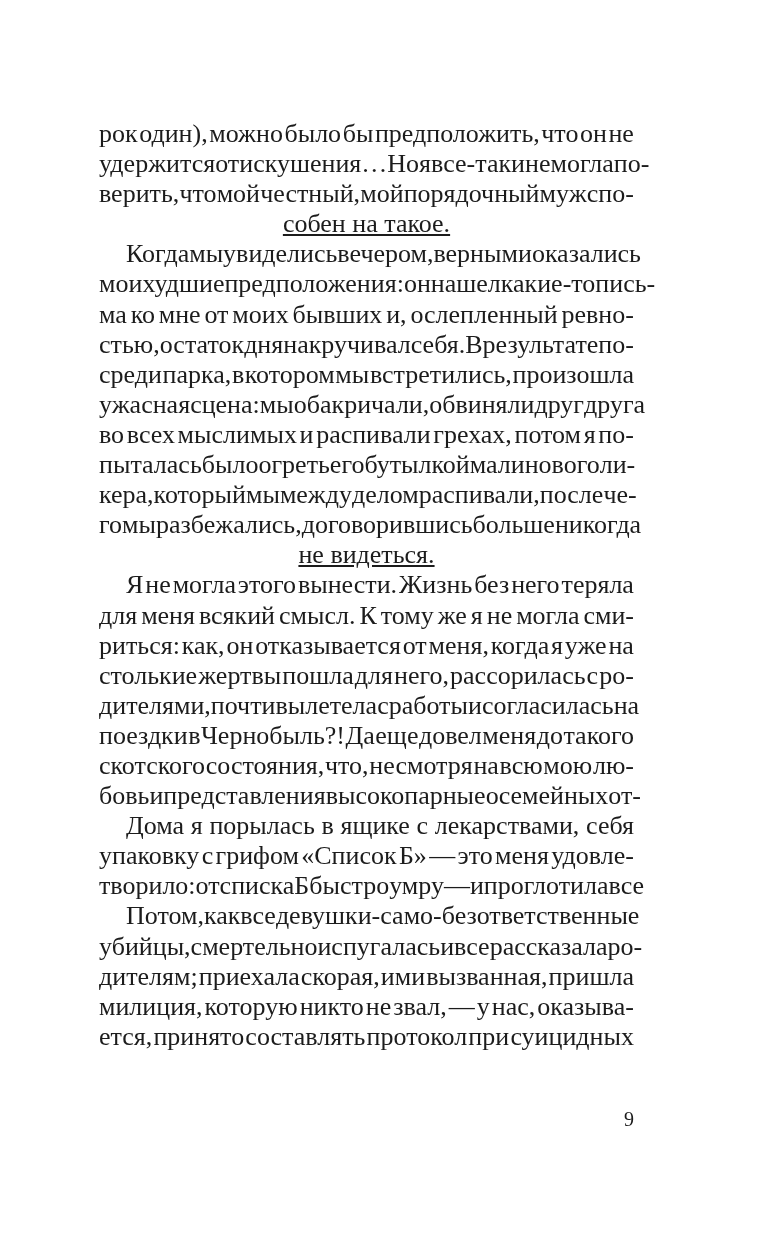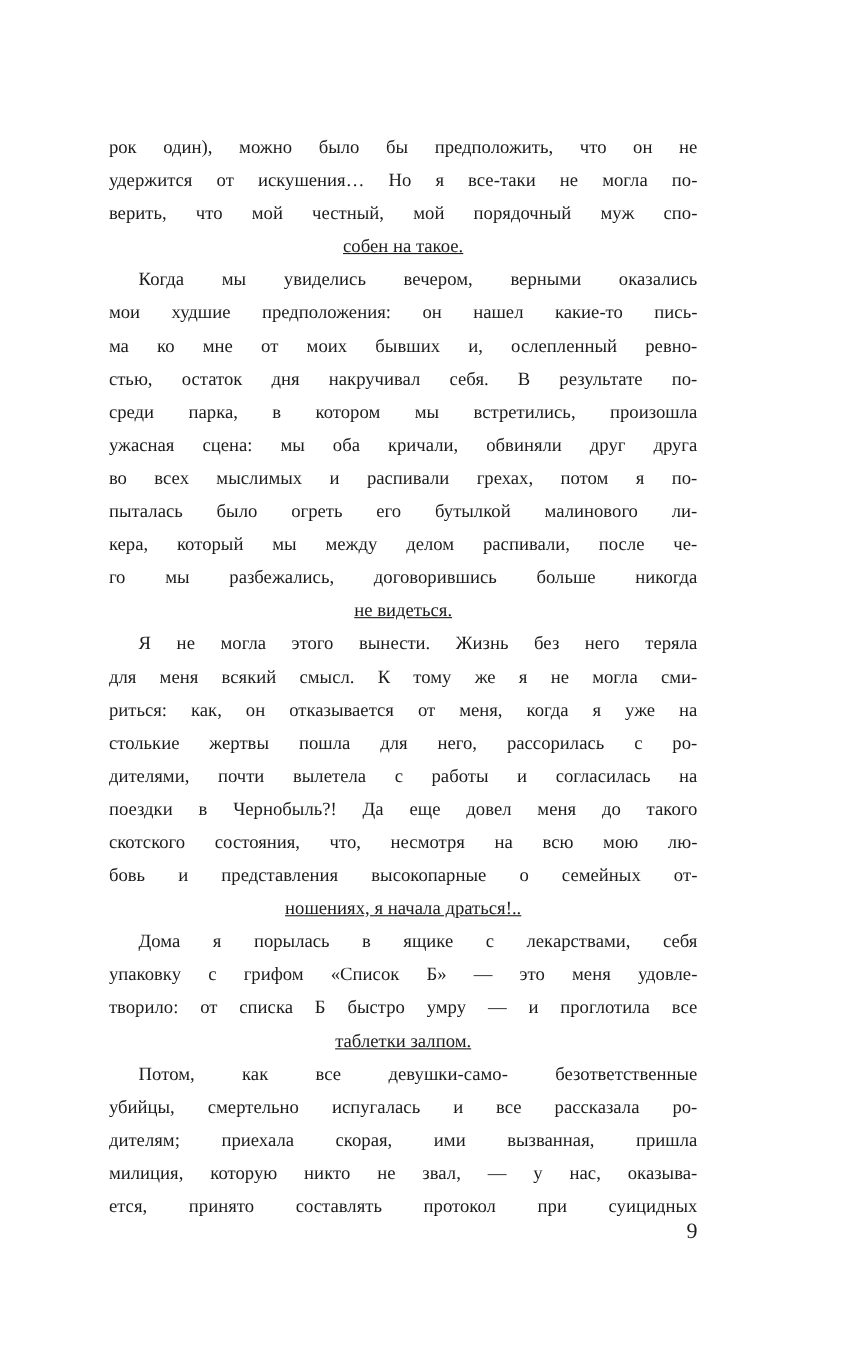--- a/index.html
+++ b/index.html
@@ -20,21 +20,21 @@
       position: absolute;
       left: 99px;
       top: 119px;
       width: 535px;
     }
     .line {
       display: flex;
       justify-content: space-between;
       height: 30.1px;
       line-height: 30.1px;
-      font-size: 17px;
+      font-size: 26px;
       white-space: nowrap;
       overflow: visible;
     }
     .line .w {
       flex: 0 0 auto;
       white-space: nowrap;
     }
     .line.indent {
       padding-left: 27px;
     }
@@ -267,21 +267,20 @@
       </div>
       <div class="line">
         <span class="w">бовь</span>
         <span class="w">и</span>
         <span class="w">представления</span>
         <span class="w">высокопарные</span>
         <span class="w">о</span>
         <span class="w">семейных</span>
         <span class="w">от-</span>
       </div>
-      <div class="line para-end">ношениях, я начала драться!..</div>
       <div class="line indent">
         <span class="w">Дома</span>
         <span class="w">я</span>
         <span class="w">порылась</span>
         <span class="w">в</span>
         <span class="w">ящике</span>
         <span class="w">с</span>
         <span class="w">лекарствами,</span>
         <span class="w">себя</span>
       </div>
@@ -301,21 +300,20 @@
         <span class="w">от</span>
         <span class="w">списка</span>
         <span class="w">Б</span>
         <span class="w">быстро</span>
         <span class="w">умру</span>
         <span class="w">—</span>
         <span class="w">и</span>
         <span class="w">проглотила</span>
         <span class="w">все</span>
       </div>
-      <div class="line para-end">таблетки залпом.</div>
       <div class="line indent">
         <span class="w">Потом,</span>
         <span class="w">как</span>
         <span class="w">все</span>
         <span class="w">девушки-само-</span>
         <span class="w">безответственные</span>
       </div>
       <div class="line">
         <span class="w">убийцы,</span>
         <span class="w">смертельно</span>

